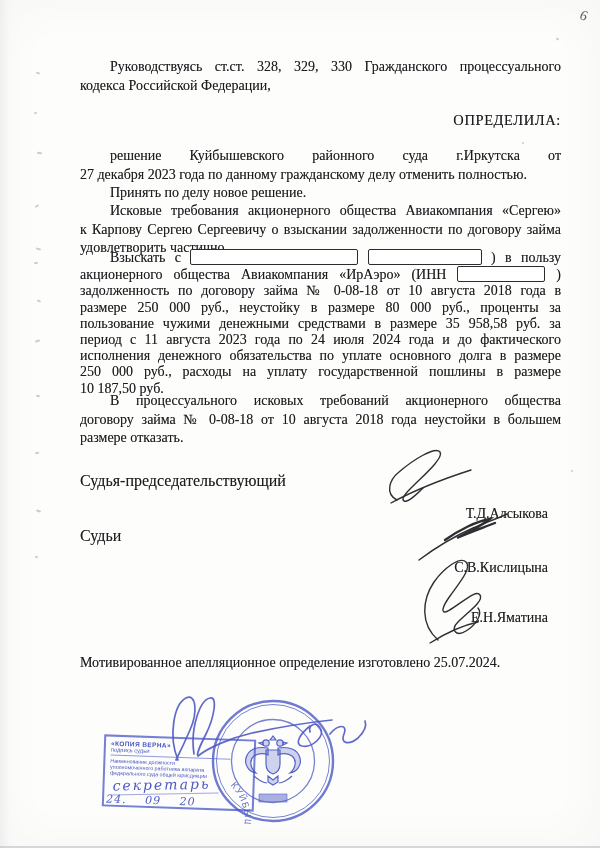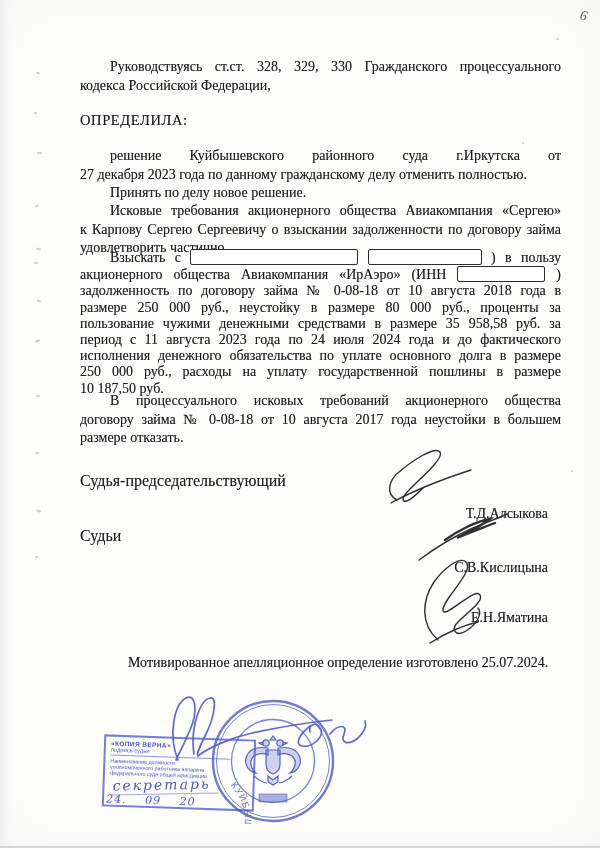--- a/index.html
+++ b/index.html
@@ -8,30 +8,30 @@
         box-shadow:inset 0 0 50px rgba(40,40,60,.04);}
   .page:after{content:"";position:absolute;left:0;right:0;bottom:0;height:2px;background:#b9bac2;opacity:.55;}
   .page:before{content:"";position:absolute;left:0;top:0;bottom:0;width:10px;
         background:linear-gradient(90deg,rgba(90,90,110,.06),rgba(90,90,110,0));}
   .col{position:absolute;left:80px;width:481px;font-size:14px;line-height:18.5px;
         text-shadow:0 0 .5px rgba(20,20,25,.45);}
   .line{text-align:justify;text-align-last:justify;white-space:normal;}
   .line.last{text-align-last:left;}
   .indent{padding-left:30px;box-sizing:border-box;}
   .tight{line-height:16.2px;}
-  .heading{position:absolute;left:80px;width:481px;text-align:left;font-size:14.5px;
+  .heading{position:absolute;left:80px;width:481px;text-align:right;font-size:14.5px;
         letter-spacing:.6px;text-shadow:0 0 .5px rgba(20,20,25,.5);}
   .redact{display:inline-block;height:14px;border:1.6px solid #2c2c30;border-radius:2px;
         background:#fff;vertical-align:-3px;}
   .b1{width:166px}.b2{width:112px}.b3{width:86px}.b4{width:180px}
   .sigrow{position:absolute;font-size:16px;text-shadow:0 0 .5px rgba(20,20,25,.45);text-align:center;}
   .name{position:absolute;right:52px;text-align:right;font-size:14px;text-shadow:0 0 .5px rgba(20,20,25,.45);margin-top:33px;}
   .sigsvg{position:absolute;}
   .sigsvg path{fill:none;stroke:#2e2e33;stroke-width:1.4;stroke-linecap:round;}
-  .footer{position:absolute;left:80px;top:655px;font-size:14px;text-shadow:0 0 .5px rgba(20,20,25,.45);margin-left:48px;}
+  .footer{position:absolute;left:80px;top:655px;font-size:14px;text-shadow:0 0 .5px rgba(20,20,25,.45);}
   .pagenum{position:absolute;left:580px;top:8px;font-size:14px;font-style:italic;color:#555564;transform:rotate(12deg);}
   
   .copystamp{position:absolute;left:103px;top:737px;width:152px;height:72px;
         border:2px solid rgba(70,85,200,.75);transform:rotate(2deg);color:#4653c2;
         font-family:"Liberation Sans","DejaVu Sans",sans-serif;padding:3px 5px;box-sizing:border-box;
         background:rgba(255,255,255,0);}
   .copystamp .t1{font-size:6.5px;font-weight:bold;letter-spacing:.4px;}
   .copystamp .t2{font-size:5.8px;border-bottom:1px solid rgba(70,85,200,.6);width:120px;padding-bottom:2px;margin-bottom:2px;}
   .copystamp .t3{font-size:5.3px;line-height:6.2px;}
   .hand{position:absolute;font-family:"DejaVu Serif",serif;font-style:italic;color:#4d58c6;}
@@ -89,21 +89,21 @@
     <div class="line">размере 250 000 руб., неустойку в размере 80 000 руб., проценты за</div>
     <div class="line">пользование чужими денежными средствами в размере 35 958,58 руб. за</div>
     <div class="line">период с 11 августа 2023 года по 24 июля 2024 года и до фактического</div>
     <div class="line">исполнения денежного обязательства по уплате основного долга в размере</div>
     <div class="line">250 000 руб., расходы на уплату государственной пошлины в размере</div>
     <div class="line last">10 187,50 руб.</div>
   </div>
 
   <div class="col" style="top:392px">
     <div class="line indent">В процессуального исковых требований акционерного общества</div>
-    <div class="line">договору займа № 0-08-18 от 10 августа 2017 года неустойки в большем</div>
+    <div class="line">договору займа № 0-08-18 от 10 августа 2018 года неустойки в большем</div>
     <div class="line last">размере отказать.</div>
   </div>
 
   <div class="sigrow" style="left:80px;top:472px">Судья-председательствующий</div>
   <div class="name" style="top:473px">Т.Д.Алсыкова</div>
   <svg class="sigsvg" style="left:383px;top:442px" width="92" height="66" viewBox="0 0 92 66">
     <path d="M14,58 C2,52 6,38 16,30 C30,18 52,4 57,10 C61,16 40,34 28,46 C22,52 18,57 21,59 C25,61 34,52 40,46"></path>
     <path d="M8,61 C30,49 60,37 88,28"></path>
   </svg>
 

